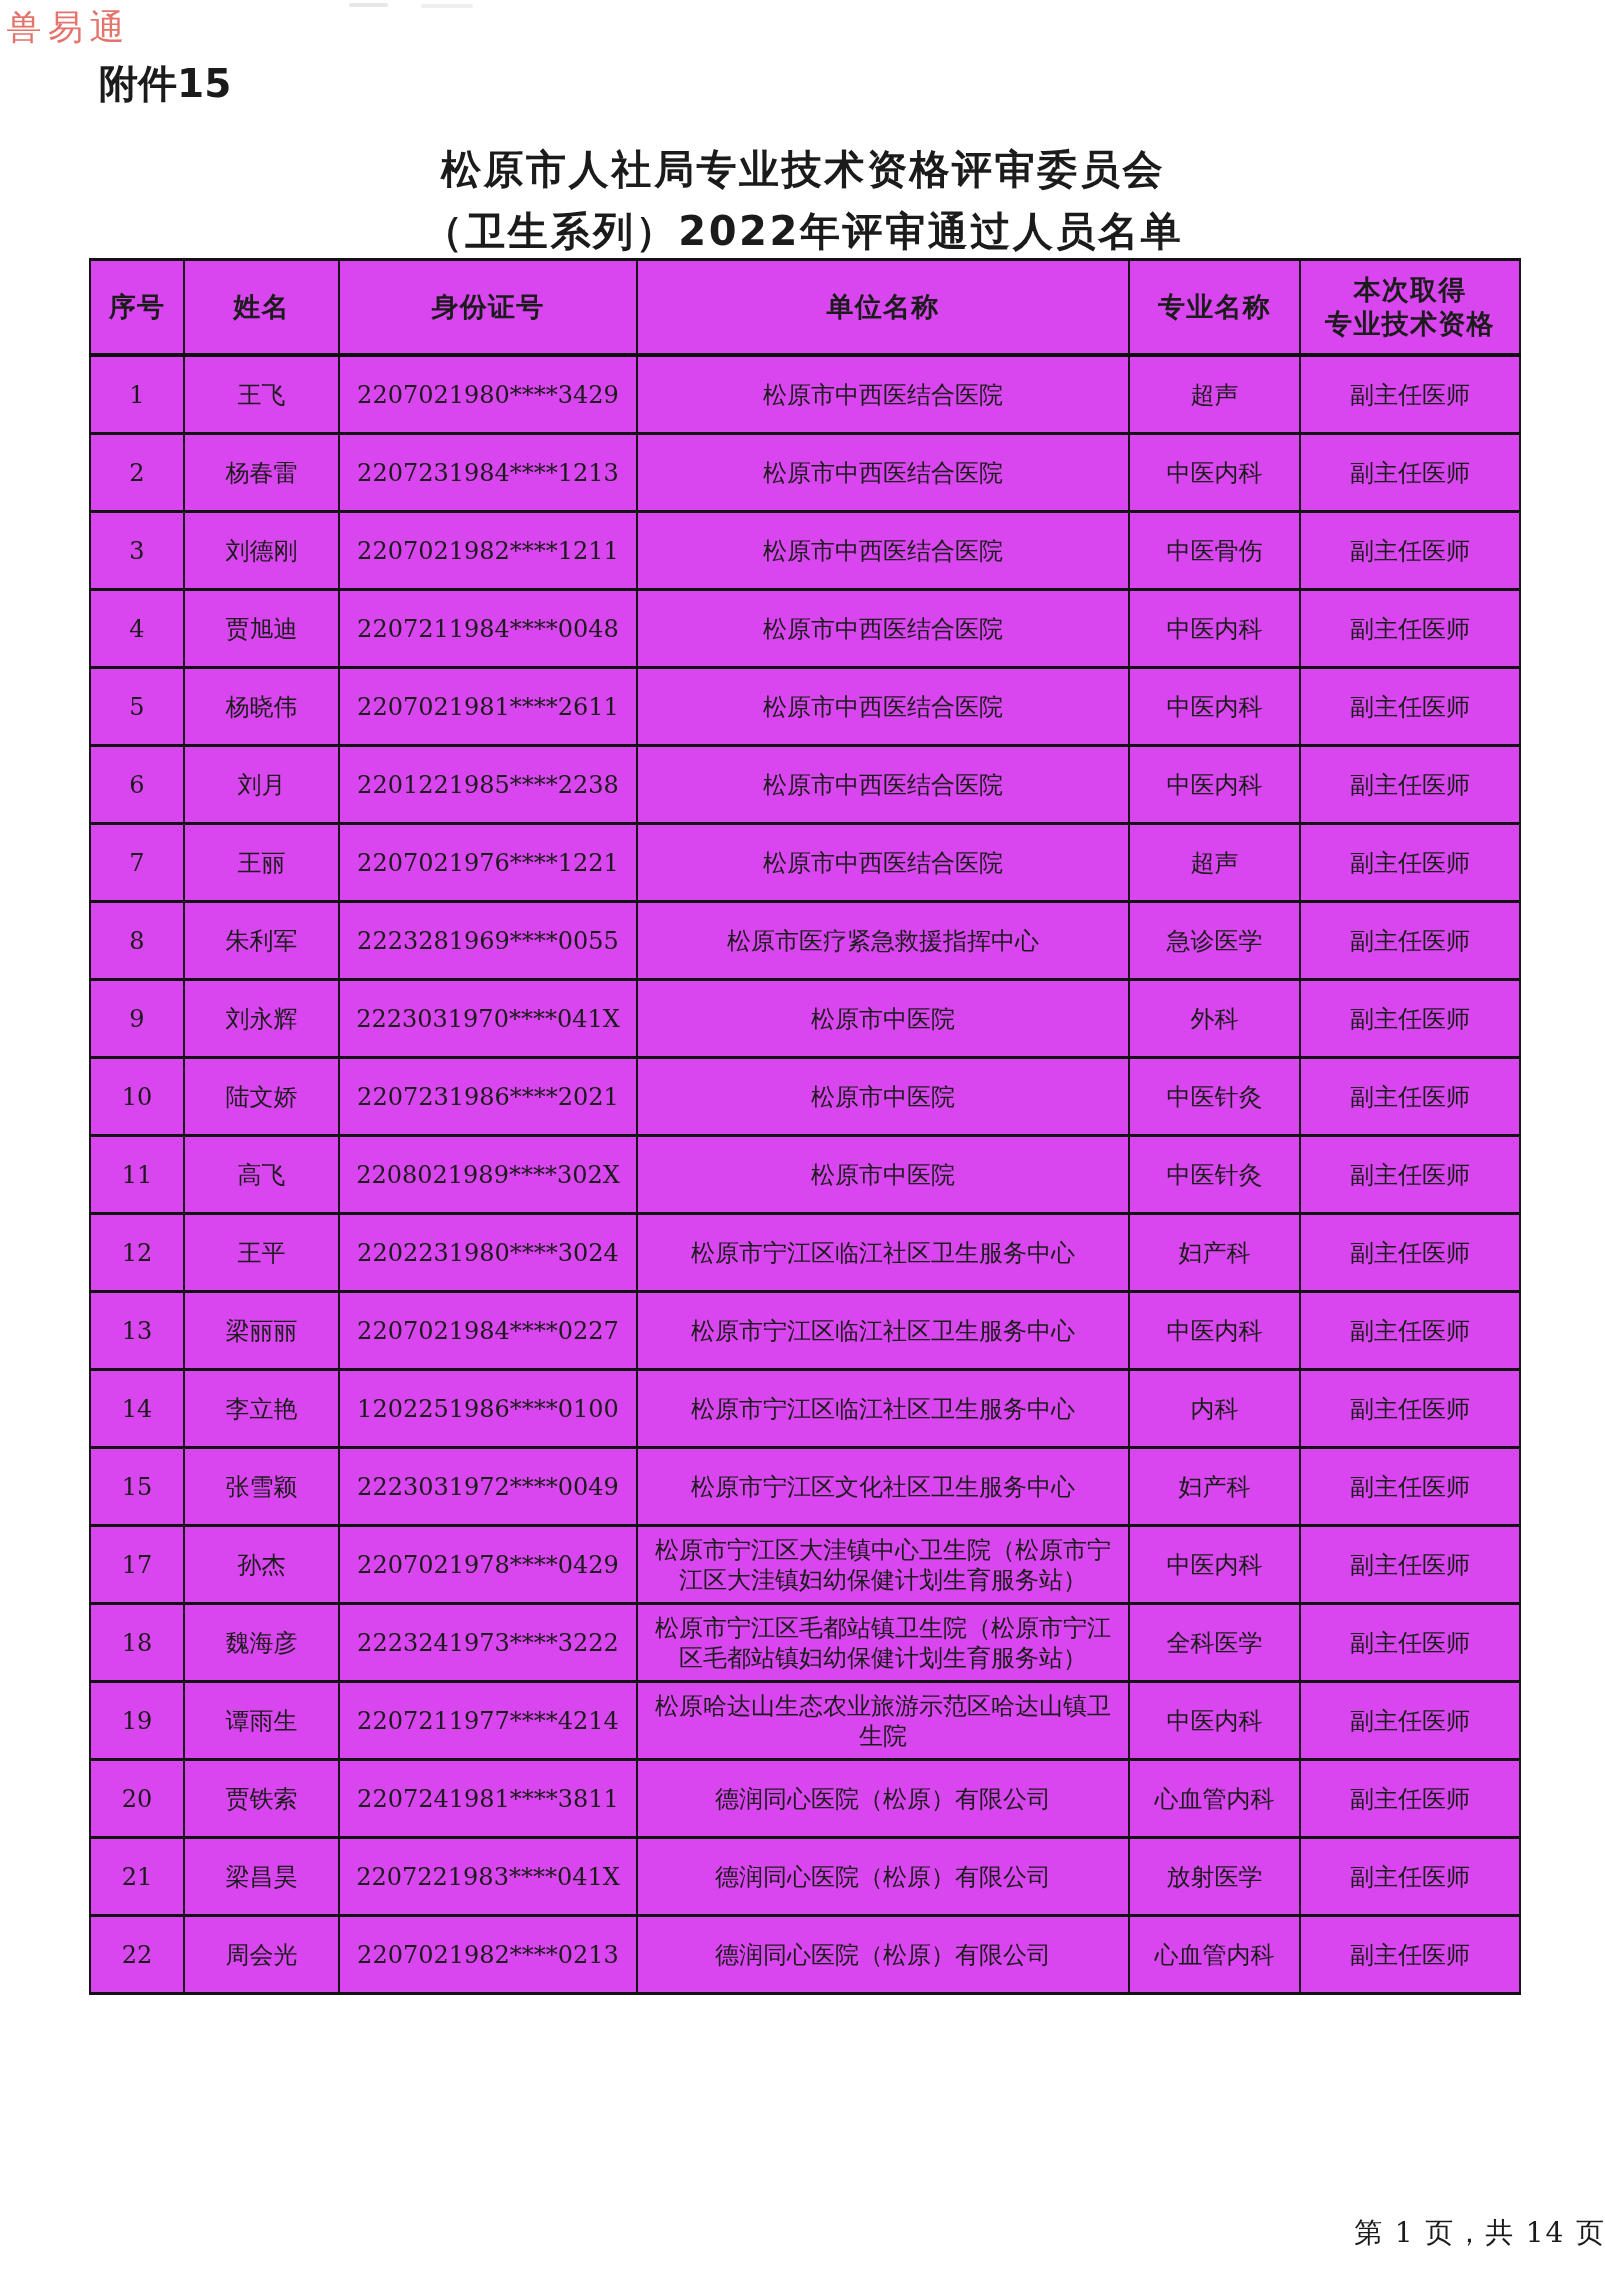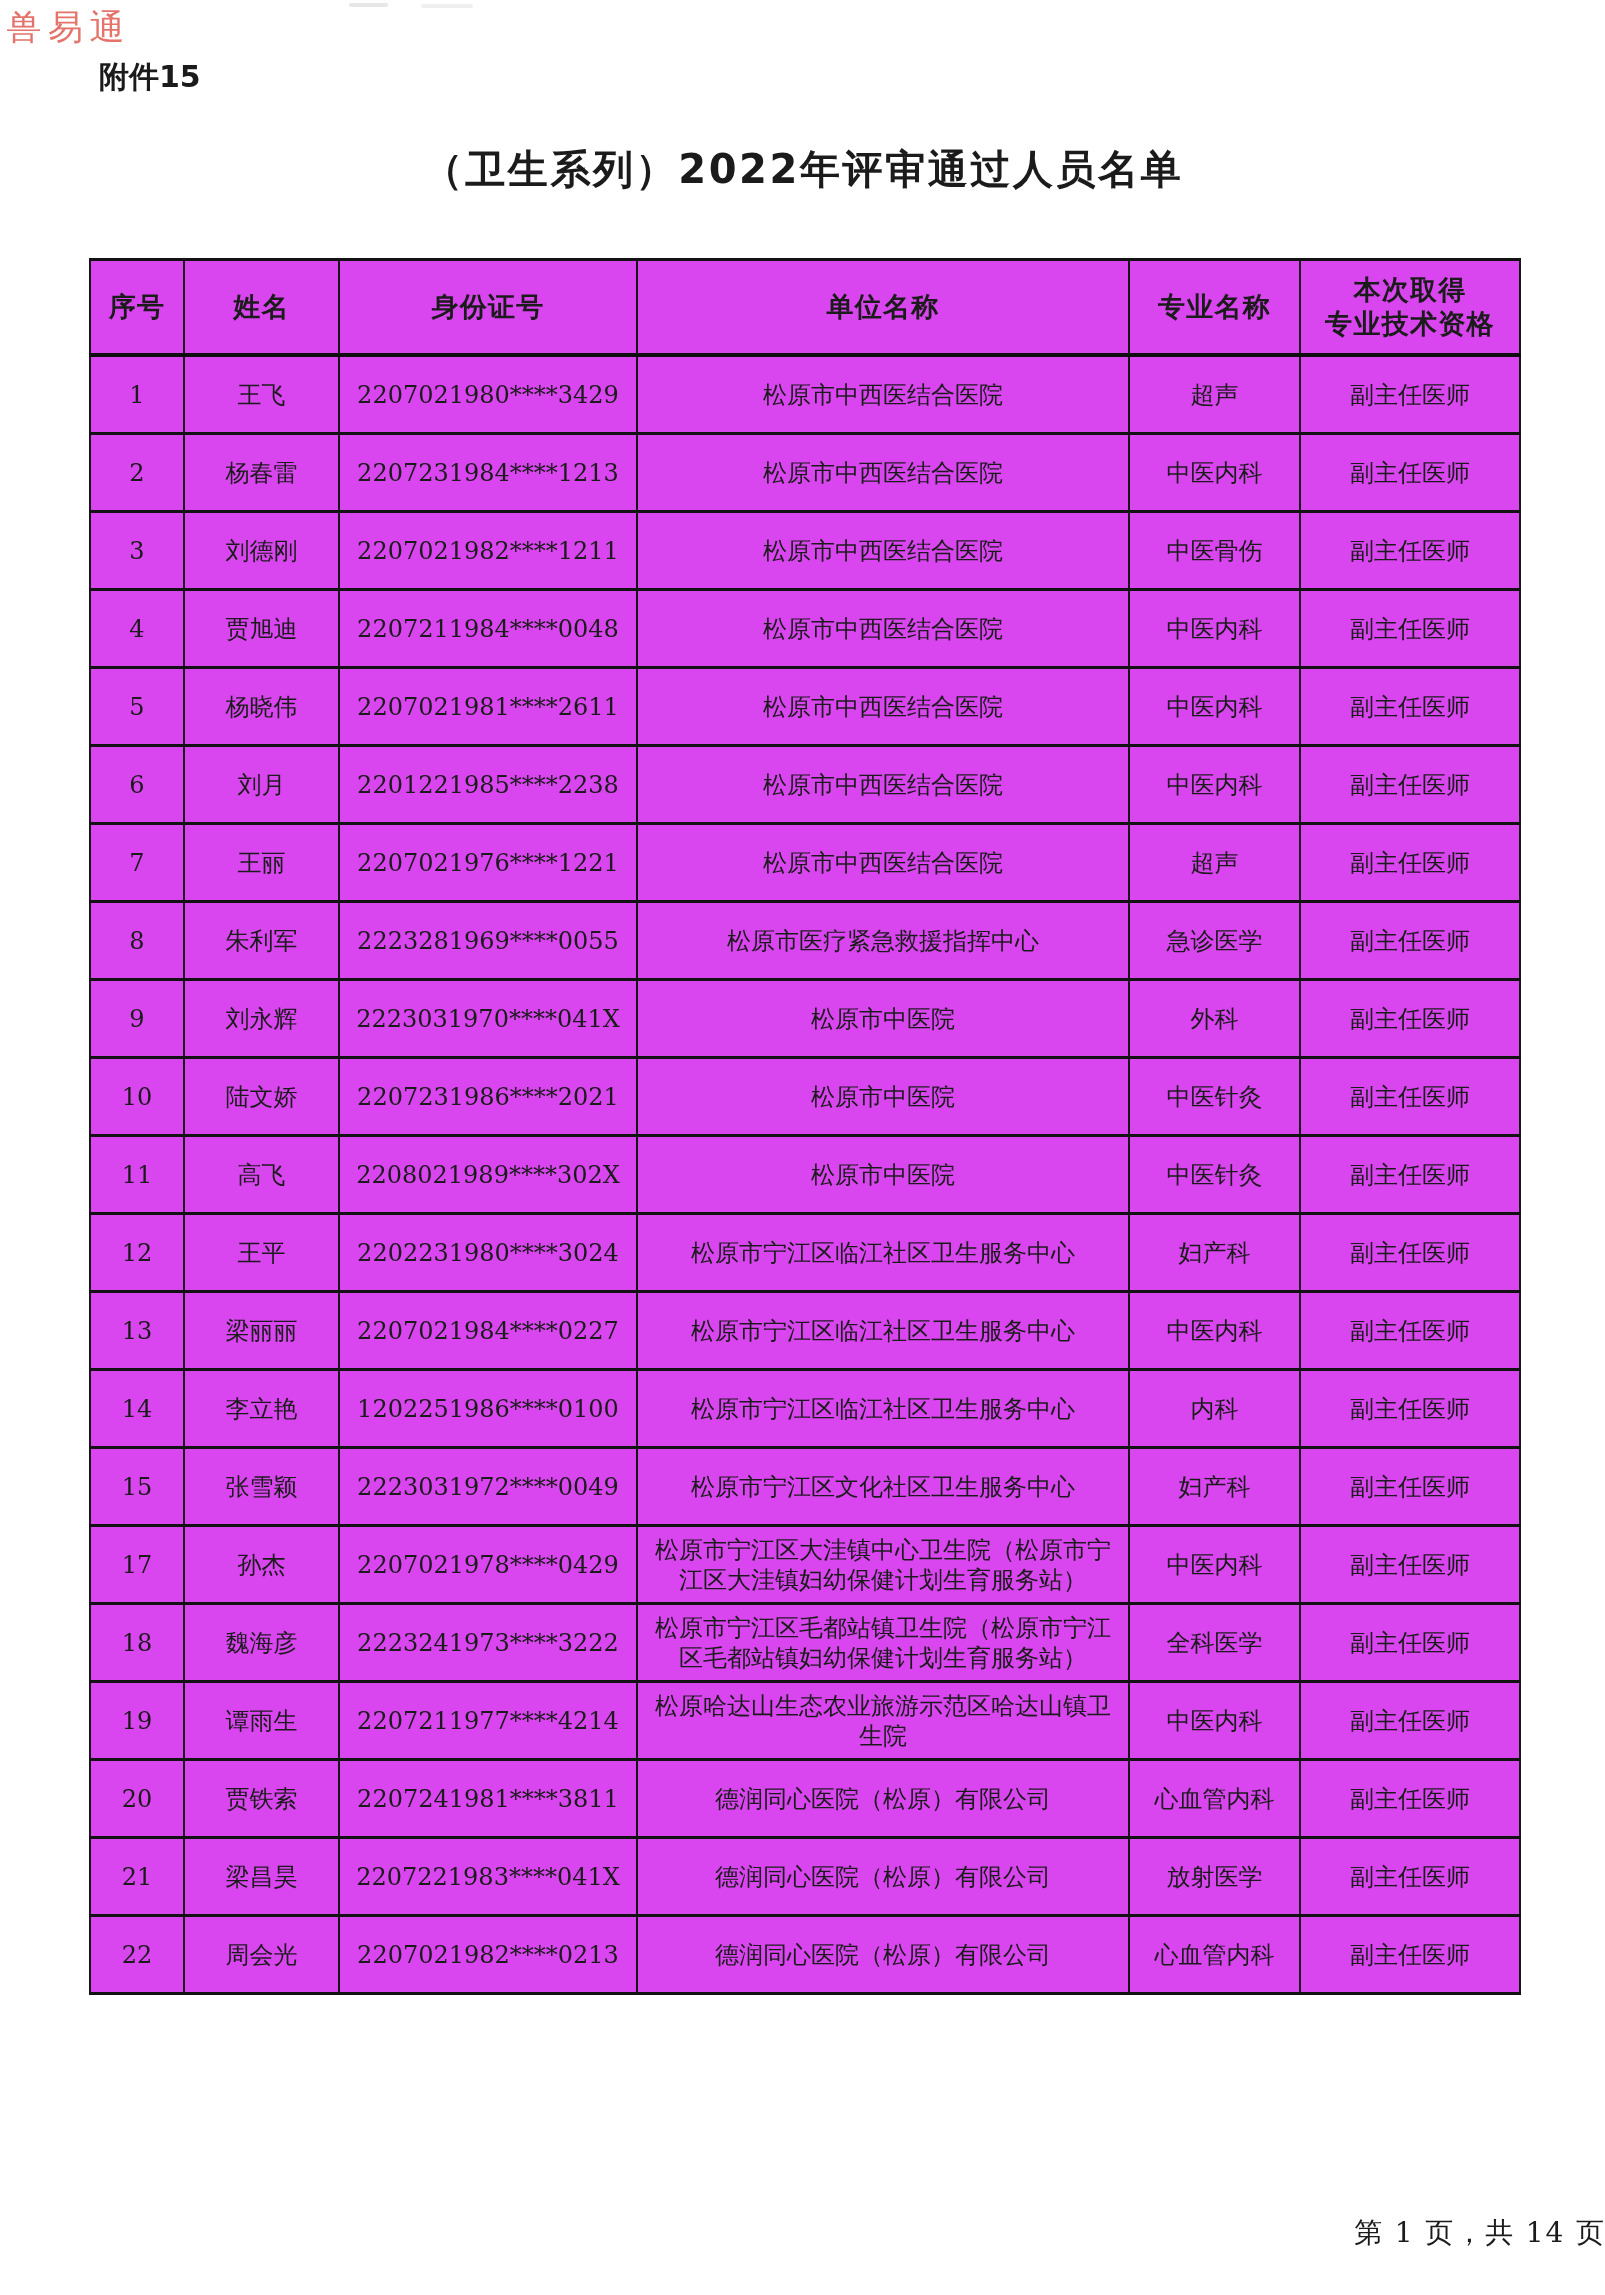--- a/index.html
+++ b/index.html
@@ -15,21 +15,21 @@
     position:absolute;left:6.5px;top:3.9px;
     font-size:35px;color:#e4736b;
     letter-spacing:6.5px;
     font-family:"DejaVu Serif", serif;
   }
   .scan-artifact{position:absolute;background:#e7e7e7;border-radius:2.6px;}
   .artifact-1{left:349px;top:2.6px;width:39px;height:4.5px;}
   .artifact-2{left:421px;top:3.9px;width:52px;height:3.9px;background:#efefef;}
   .attachment-label{
     position:absolute;left:99px;top:57px;
-    font-size:30px;
+    font-size:39px;
     font-family:"DejaVu Sans", sans-serif;
     font-weight:600;
   }
   .title-block{
     position:absolute;left:0;top:138px;width:1606px;
     text-align:center;
     font-family:"DejaVu Sans", sans-serif;
     font-weight:bold;
     font-size:40px;
     line-height:62px;
@@ -82,20 +82,21 @@
 
 <div class="page">
 
   <div class="watermark">兽易通</div>
   <div class="scan-artifact artifact-1"></div>
   <div class="scan-artifact artifact-2"></div>
 
   <div class="attachment-label">附件15</div>
 
   <div class="title-block">
+    <div>松原市人社局专业技术资格评审委员会</div>
     <div>（卫生系列）2022年评审通过人员名单</div>
   </div>
 
   <table class="doc-table">
     <colgroup>
       <col style="width:94px">
       <col style="width:155px">
       <col style="width:298px">
       <col style="width:492px">
       <col style="width:171px">

